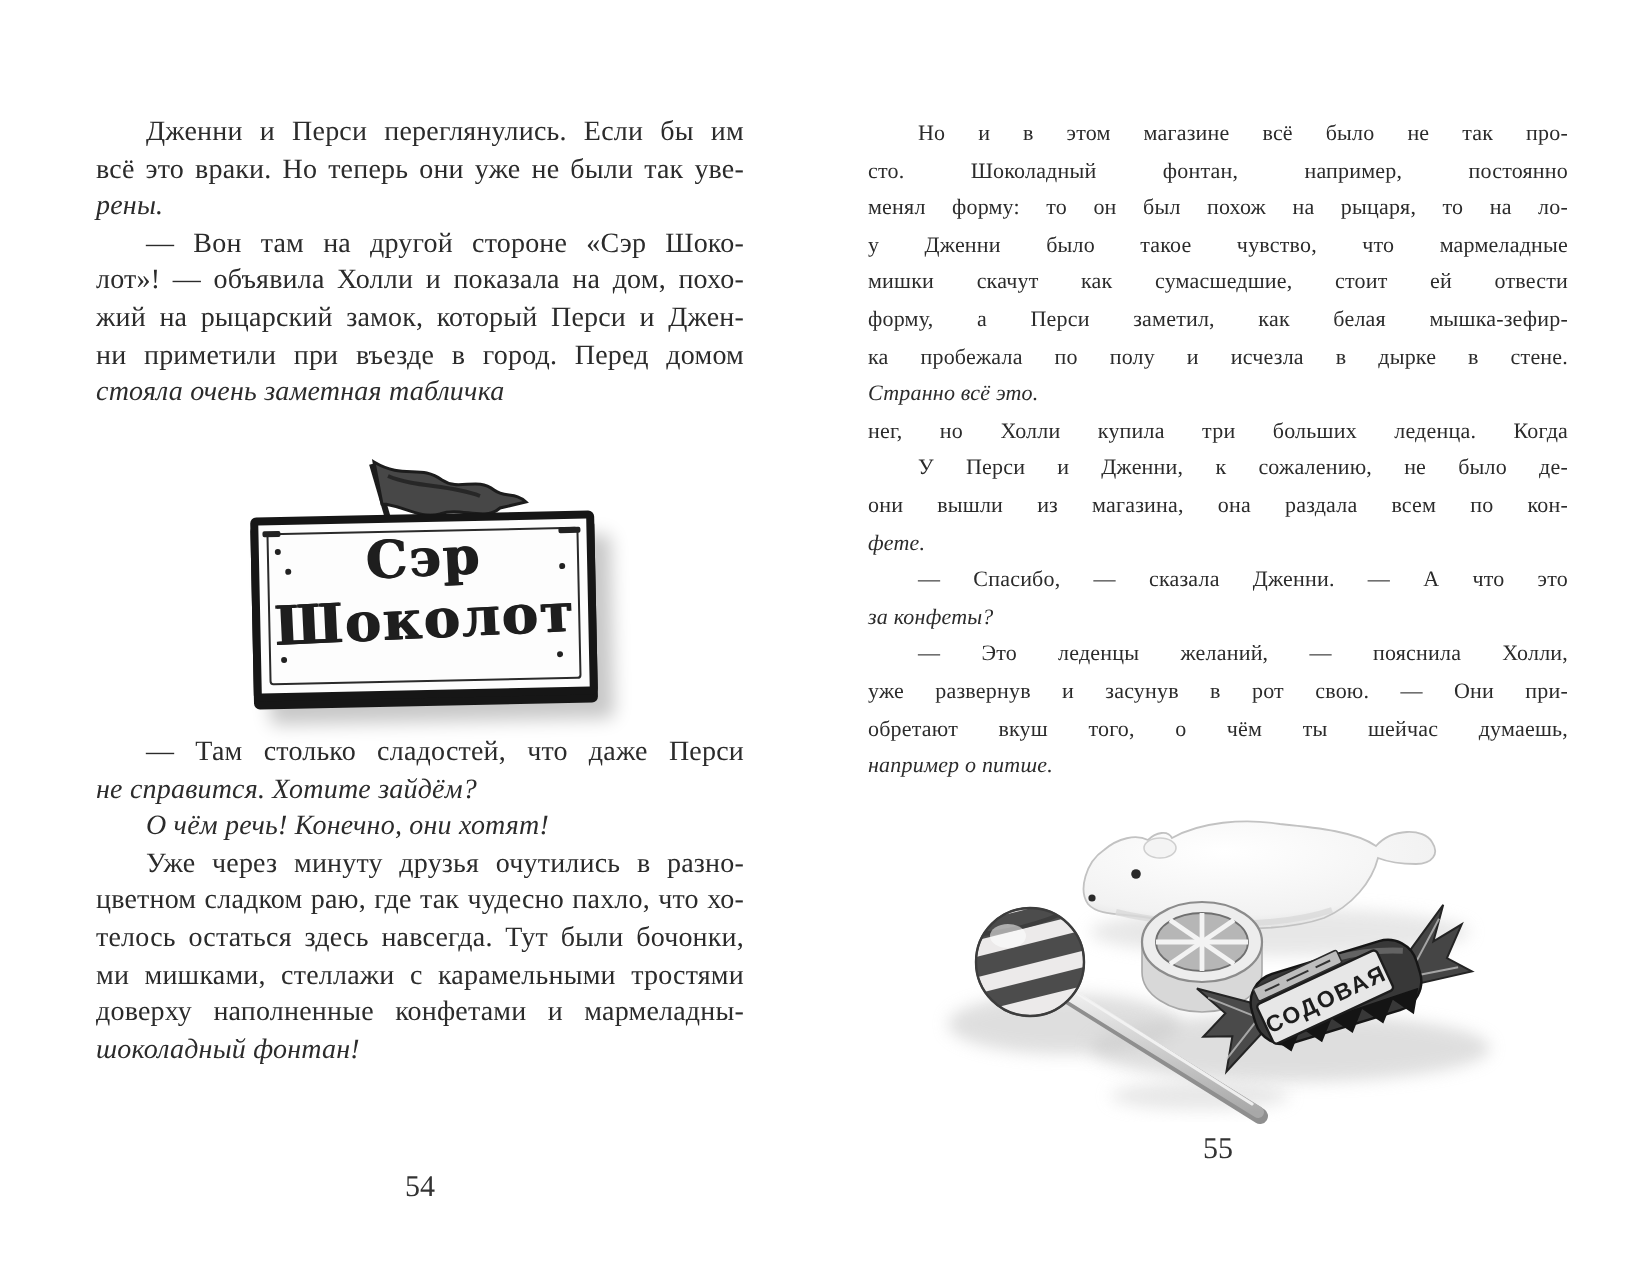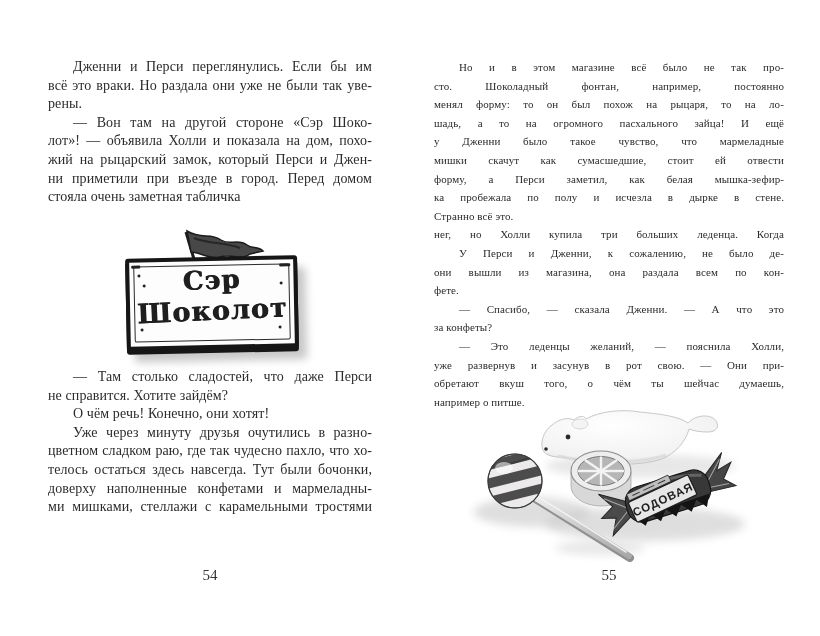--- a/index.html
+++ b/index.html
@@ -3,24 +3,24 @@
 <meta charset="utf-8">
 <style>
   html,body{margin:0;padding:0;background:#fff;}
   .canvas{position:relative;width:820px;height:636px;background:#ffffff;overflow:hidden;
           font-family:"Liberation Serif","DejaVu Serif",serif;color:#2b2b2b;border-radius:17px;}
   .textcol{position:absolute;font-size:14px;line-height:18.6px;letter-spacing:0.1px;}
   #left-text-top{left:48px;top:58px;width:324px;}
   #left-text-bottom{left:48px;top:368px;width:324px;}
   #right-text{left:434px;top:58px;width:350px;font-size:11px;}
   .line{text-align:justify;text-align-last:justify;white-space:normal;}
-  .line.last{text-align:left;text-align-last:left;}
+  .line.last{text-align:left;text-align-last:left;font-style:italic;}
   .line.first{text-indent:25px;}
   .pagenum{position:absolute;top:567px;text-align:center;font-size:15px;color:#333;}
-  #left-page-number{left:48px;width:324px;}
+  #left-page-number{left:48px;width:324px;margin-top:19px;}
   #right-page-number{left:434px;width:350px;}
 
   
   #sign-block{position:absolute;left:122px;top:228px;width:200px;height:135px;}
   #sign-board{position:absolute;left:4px;top:29px;width:164px;height:84px;background:#fdfdfd;
       border:4px solid #161616;border-radius:3px;transform:rotate(-1.2deg);
       box-shadow:0 4px 0 #161616, 8px 12px 9px rgba(0,0,0,0.22);}
   #sign-inner{position:absolute;left:4px;top:4px;right:4px;bottom:4px;border:1.5px solid #2a2a2a;border-radius:2px;}
   .sign-text{position:absolute;width:100%;text-align:center;font-weight:bold;color:#1e1e1e;
       font-family:"DejaVu Serif","Liberation Serif",serif;transform:rotate(-1.5deg);
@@ -32,21 +32,21 @@
   #sign-flag{position:absolute;left:42px;top:0px;}
 </style>
 </head>
 <body>
 
 <div class="canvas">
 
   <div class="textcol" id="left-text-top">
       <div>
         <div class="line first">Дженни и Перси переглянулись. Если бы им</div>
-        <div class="line">всё это враки. Но раздала они уже не были так уве-</div>
+        <div class="line">всё это враки. Но теперь они уже не были так уве-</div>
         <div class="line last">рены.</div>
       </div>
       <div>
         <div class="line first">— Вон там на другой стороне «Сэр Шоко-</div>
         <div class="line">лот»! — объявила Холли и показала на дом, похо-</div>
         <div class="line">жий на рыцарский замок, который Перси и Джен-</div>
         <div class="line">ни приметили при въезде в город. Перед домом</div>
         <div class="line last">стояла очень заметная табличка</div>
       </div>
     </div>
@@ -76,33 +76,33 @@
         <div class="line first">— Там столько сладостей, что даже Перси</div>
         <div class="line last">не справится. Хотите зайдём?</div>
       </div>
       <div>
         <div class="line first last">О чём речь! Конечно, они хотят!</div>
       </div>
       <div>
         <div class="line first">Уже через минуту друзья очутились в разно-</div>
         <div class="line">цветном сладком раю, где так чудесно пахло, что хо-</div>
         <div class="line">телось остаться здесь навсегда. Тут были бочонки,</div>
+        <div class="line">ми мишками, стеллажи с карамельными тростями</div>
         <div class="line">доверху наполненные конфетами и мармеладны-</div>
-        <div class="line">ми мишками, стеллажи с карамельными тростями</div>
+        <div class="line last">шоколадный фонтан!</div>
       </div>
     </div>
 
   <div class="pagenum" id="left-page-number">54</div>
 
   <div class="textcol" id="right-text">
       <div>
         <div class="line first">Но и в этом магазине всё было не так про-</div>
         <div class="line">сто. Шоколадный фонтан, например, постоянно</div>
         <div class="line">менял форму: то он был похож на рыцаря, то на ло-</div>
-        <div class="line">шадь, а то на огромного пасхального зайца! И ещё</div>
         <div class="line">у Дженни было такое чувство, что мармеладные</div>
         <div class="line">мишки скачут как сумасшедшие, стоит ей отвести</div>
         <div class="line">форму, а Перси заметил, как белая мышка-зефир-</div>
         <div class="line">ка пробежала по полу и исчезла в дырке в стене.</div>
         <div class="line last">Странно всё это.</div>
       </div>
       <div>
         <div class="line">нег, но Холли купила три больших леденца. Когда</div>
         <div class="line first">У Перси и Дженни, к сожалению, не было де-</div>
         <div class="line">они вышли из магазина, она раздала всем по кон-</div>

